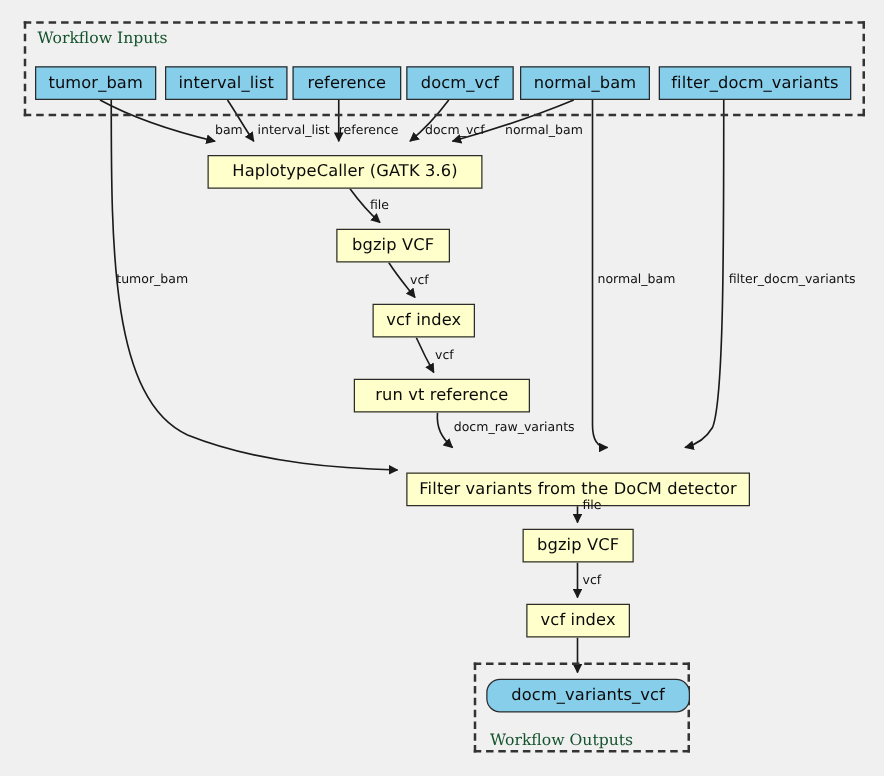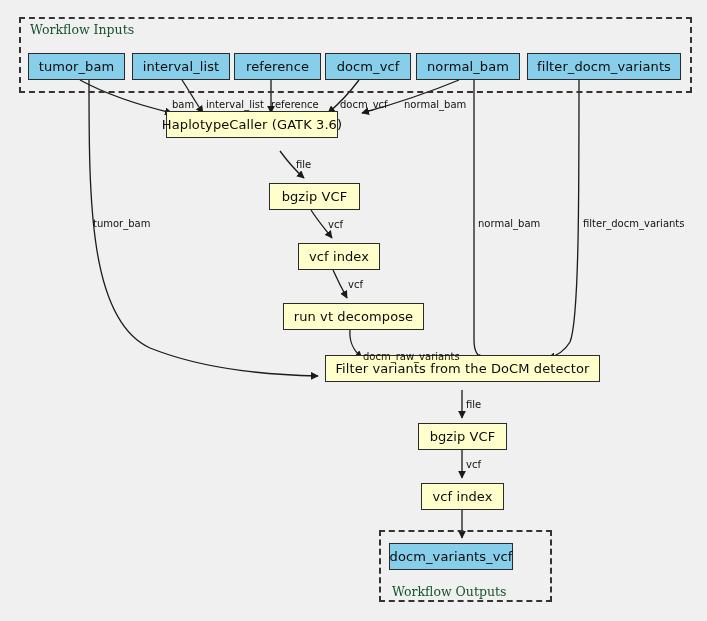--- a/index.html
+++ b/index.html
@@ -112,55 +112,55 @@
       </div>
       <div class="node io" style="left: 325px; top: 53px; width: 86px; height: 27px;">
         <span>docm_vcf</span>
       </div>
       <div class="node io" style="left: 416px; top: 53px; width: 104px; height: 27px;">
         <span>normal_bam</span>
       </div>
       <div class="node io" style="left: 527px; top: 53px; width: 154px; height: 27px;">
         <span>filter_docm_variants</span>
       </div>
-      <div class="node step" style="left: 166px; top: 111px; width: 172px; height: 27px;">
+      <div class="node step" style="left: 166px; top: 124px; width: 220px; height: 27px;">
         <span>HaplotypeCaller (GATK 3.6)</span>
       </div>
       <div class="node step" style="left: 269px; top: 183px; width: 91px; height: 27px;">
         <span>bgzip VCF</span>
       </div>
       <div class="node step" style="left: 298px; top: 243px; width: 82px; height: 27px;">
         <span>vcf index</span>
       </div>
       <div class="node step" style="left: 283px; top: 303px; width: 141px; height: 27px;">
-        <span>run vt decompose</span>
+        <span>run vt reference</span>
       </div>
-      <div class="node step" style="left: 325px; top: 355px; width: 275px; height: 27px;">
+      <div class="node step" style="left: 325px; top: 378px; width: 275px; height: 27px;">
         <span>Filter variants from the DoCM detector</span>
       </div>
       <div class="node step" style="left: 418px; top: 423px; width: 89px; height: 27px;">
         <span>bgzip VCF</span>
       </div>
       <div class="node step" style="left: 421px; top: 483px; width: 83px; height: 27px;">
         <span>vcf index</span>
       </div>
-      <div class="node io" style="left: 389px; top: 543px; width: 124px; height: 27px;">
+      <div class="node io" style="left: 389px; top: 543px; width: 163px; height: 27px; border-radius: 11px;">
         <span>docm_variants_vcf</span>
       </div>
     </div>
   <div id="labels-layer">
       <div class="edge-label" style="left: 172px; top: 100px;">bam</div>
       <div class="edge-label" style="left: 206px; top: 100px;">interval_list</div>
       <div class="edge-label" style="left: 271px; top: 100px;">reference</div>
       <div class="edge-label" style="left: 340px; top: 100px;">docm_vcf</div>
       <div class="edge-label" style="left: 404px; top: 100px;">normal_bam</div>
       <div class="edge-label" style="left: 296px; top: 160px;">file</div>
       <div class="edge-label" style="left: 328px; top: 220px;">vcf</div>
       <div class="edge-label" style="left: 348px; top: 280px;">vcf</div>
-      <div class="edge-label" style="left: 363px; top: 338px; margin-top: 14px;">docm_raw_variants</div>
+      <div class="edge-label" style="left: 363px; top: 338px;">docm_raw_variants</div>
       <div class="edge-label" style="left: 93px; top: 219px;">tumor_bam</div>
       <div class="edge-label" style="left: 478px; top: 219px;">normal_bam</div>
       <div class="edge-label" style="left: 583px; top: 219px;">filter_docm_variants</div>
       <div class="edge-label" style="left: 466px; top: 400px;">file</div>
       <div class="edge-label" style="left: 466px; top: 460px;">vcf</div>
     </div>
 
 </div>
 
 </body></html>

